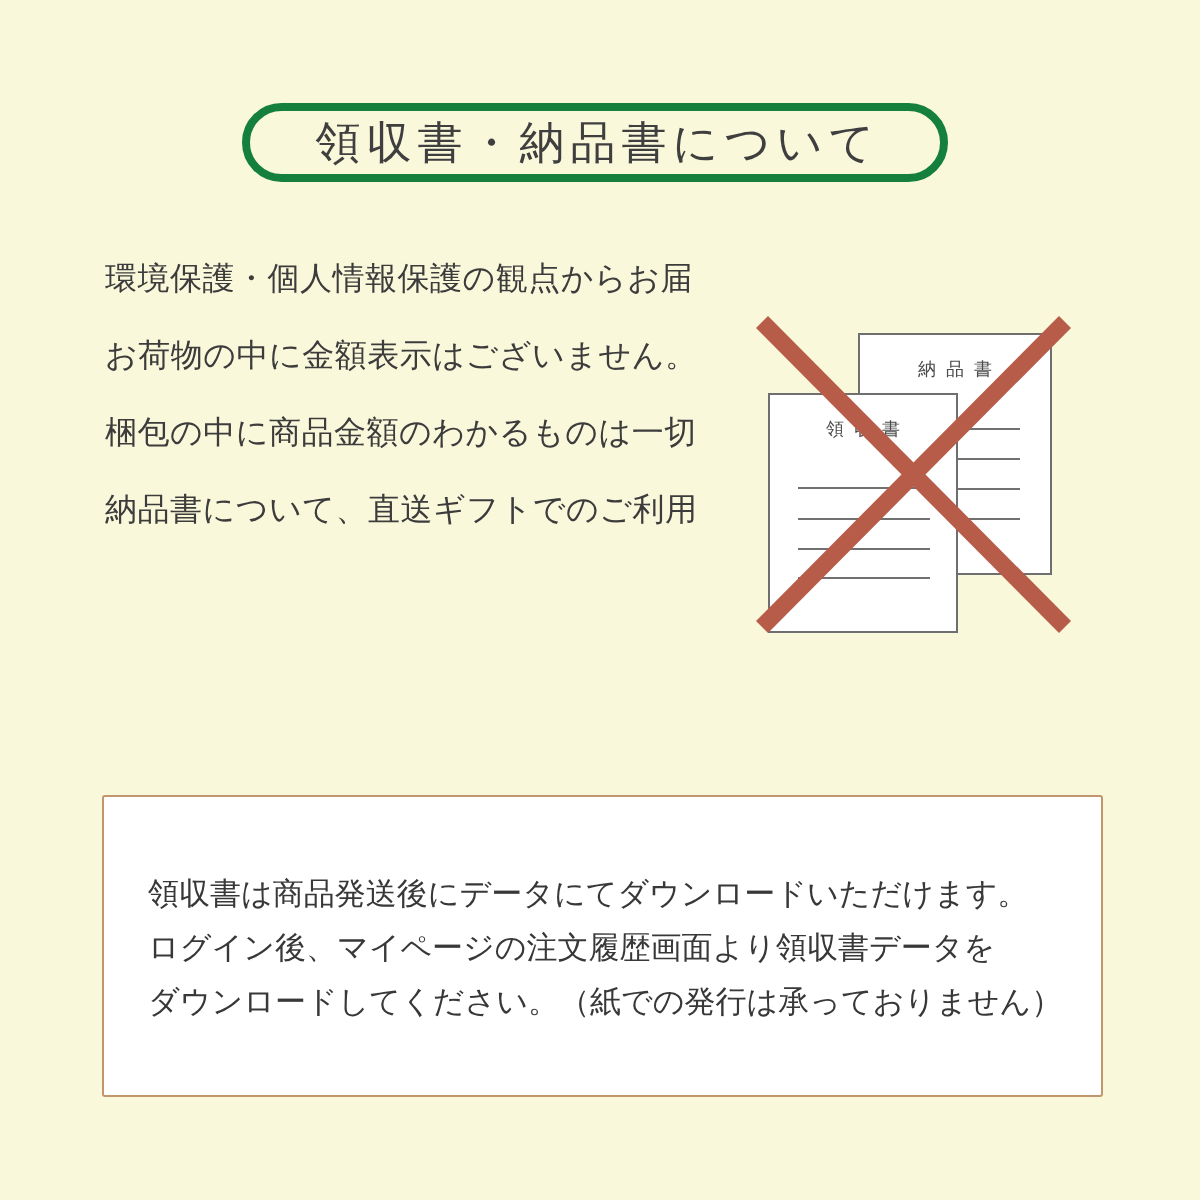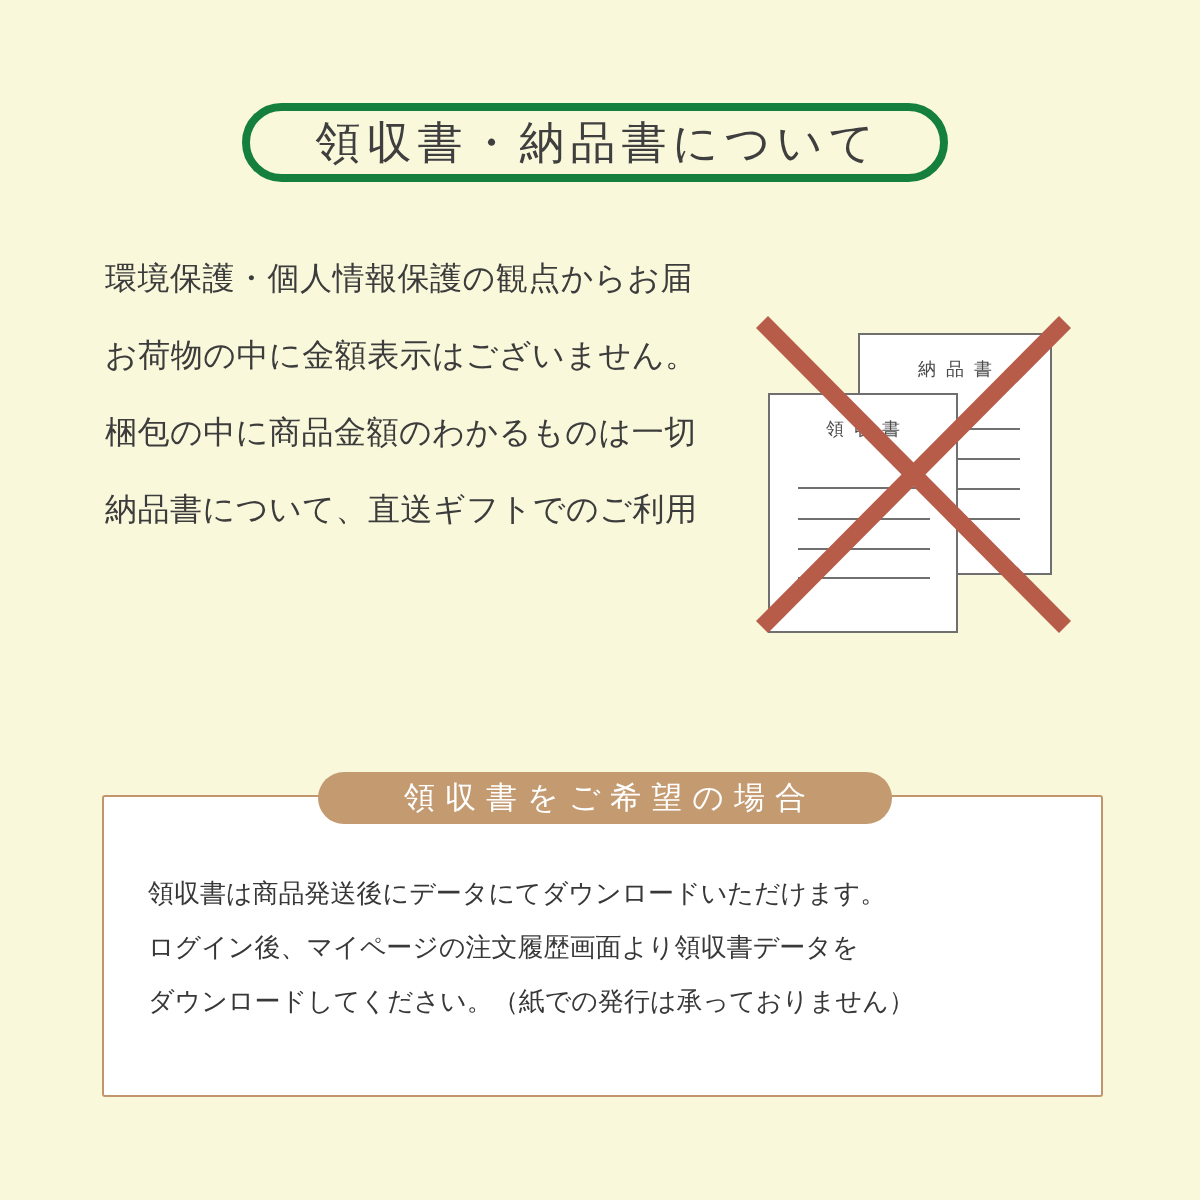--- a/index.html
+++ b/index.html
@@ -93,21 +93,21 @@
   }
   .wish-pill .pill-text {
     color: #ffffff;
     font-size: 31px;
     letter-spacing: 10px;
     padding-left: 10px;
     white-space: nowrap;
   }
   .wish-lines { position: absolute; left: 148px; top: 867px; z-index: 2; }
   .wish-line {
-    font-size: 26px;
+    font-size: 31px;
     line-height: 54px;
     height: 54px;
     color: #383838;
     white-space: nowrap;
   }
 </style>
 </head>
 <body>
 
 <div class="canvas">
@@ -138,22 +138,19 @@
       <div class="doc-line l3"></div>
       <div class="doc-line l4"></div>
     </div>
     <svg class="cross-svg" width="340" height="350" viewBox="0 0 340 350">
       <line x1="22" y1="22" x2="325" y2="327" stroke="#B75C49" stroke-width="17"></line>
       <line x1="325" y1="22" x2="22" y2="327" stroke="#B75C49" stroke-width="17"></line>
     </svg>
   </div>
 
   <div class="wish-box"></div>
-  <div class="wish-pill">
-    <span class="pill-text">領収書をご希望の場合</span>
-  </div>
   <div class="wish-lines">
     <div class="wish-line">領収書は商品発送後にデータにてダウンロードいただけます。</div>
     <div class="wish-line">ログイン後、マイページの注文履歴画面より領収書データを</div>
     <div class="wish-line">ダウンロードしてください。（紙での発行は承っておりません）</div>
   </div>
 
 </div>
 
 </body></html>

